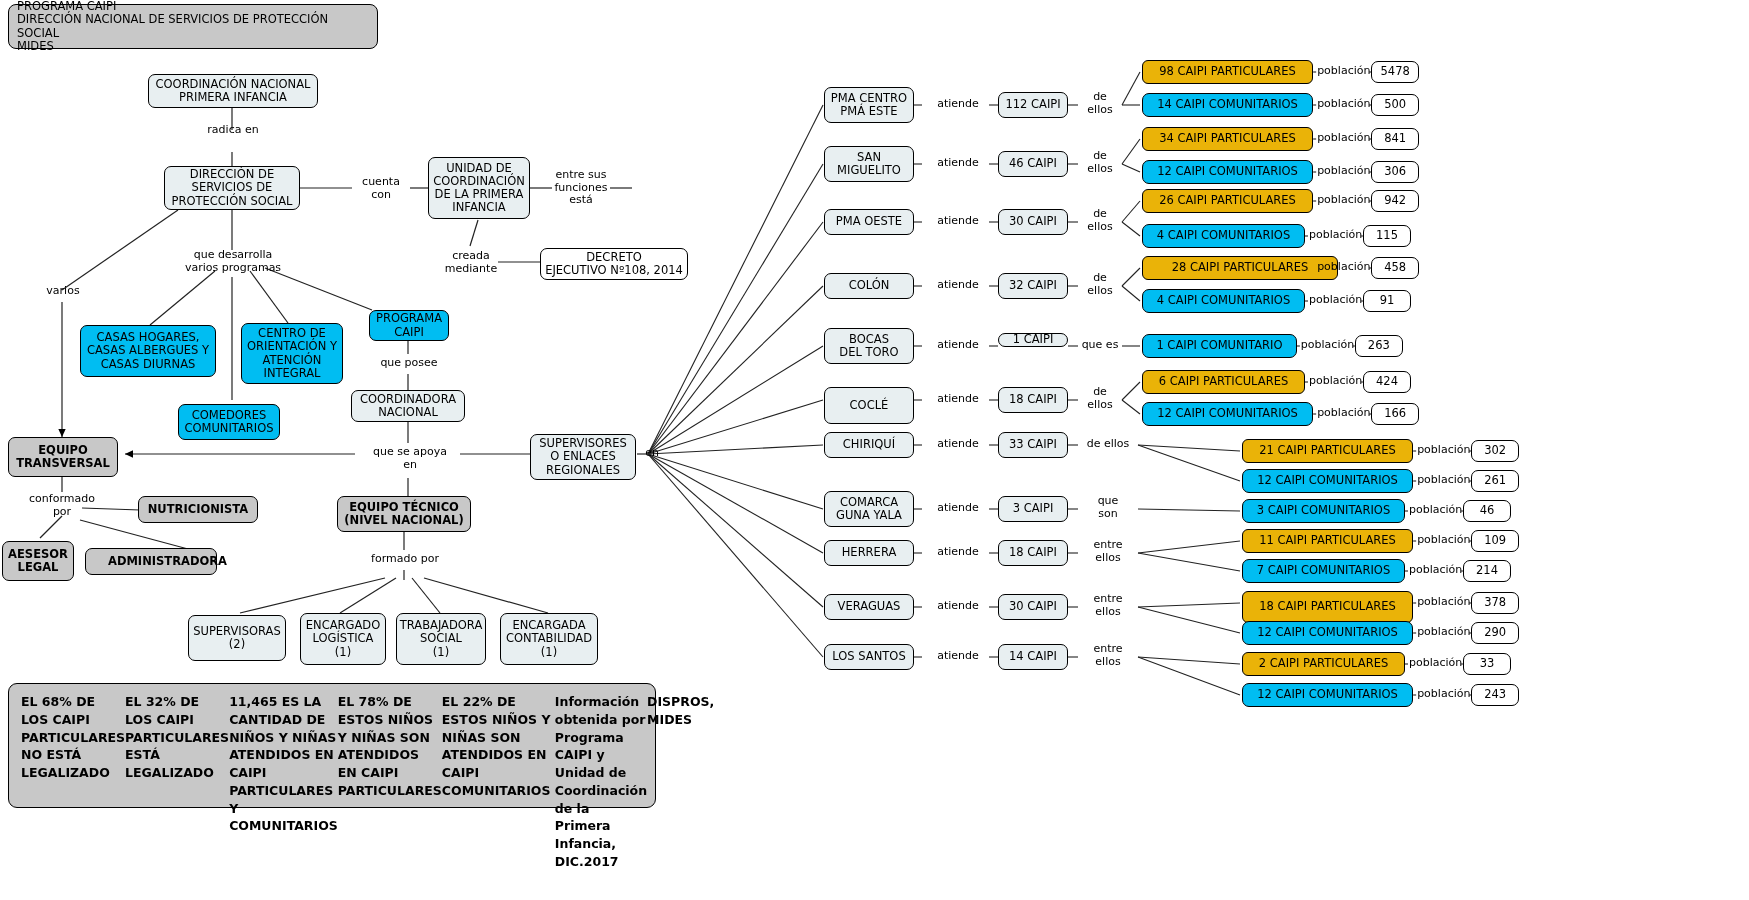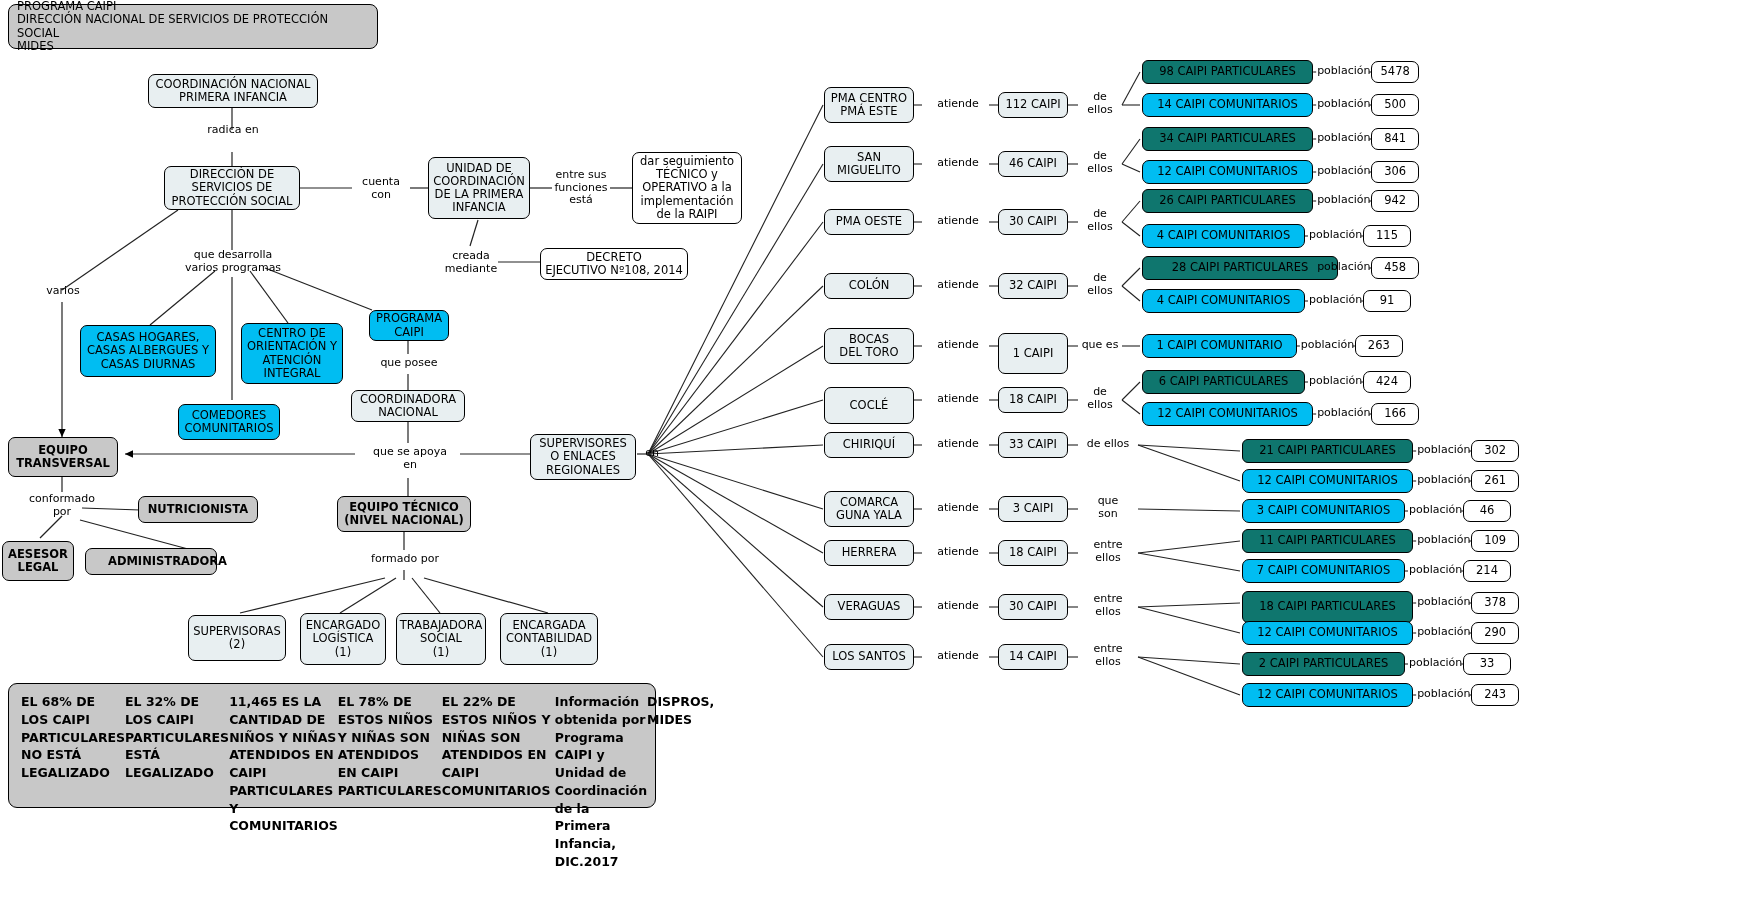--- a/index.html
+++ b/index.html
@@ -14,21 +14,21 @@
     position:absolute;box-sizing:border-box;
     display:flex;align-items:center;justify-content:center;
     text-align:center;line-height:1.15;
     border:1px solid #000;border-radius:7px;
     padding:2px 4px;white-space:pre-line;
     background:#e8eff1;
   }
   .n-grey{background:#c8c8c8;font-weight:bold;}
   .n-grey-plain{background:#c8c8c8;}
   .n-cyan{background:#00bdf2;}
-  .n-yellow{background:#0f766e;border-radius:6px;}
+  .n-yellow{background:#eab308;border-radius:6px;}
   .n-white{background:#ffffff;}
   .n-lightblue{background:#e8eff1;}
   .lbl{
     position:absolute;background:transparent;text-align:center;
     line-height:1.15;white-space:pre-line;font-size:11px;
   }
   .title-box{
     text-align:left;justify-content:flex-start;
     padding:5px 8px;font-size:11.5px;border-radius:8px;
   }
@@ -223,25 +223,20 @@
 
   <div class="node n-lightblue" style="left:428px;top:157px;width:102px;height:62px;">UNIDAD DE
 COORDINACIÓN
 DE LA PRIMERA
 INFANCIA</div>
 
   <div class="lbl" style="left:550px;top:169px;width:62px;">entre sus
 funciones
 está</div>
 
-  <div class="node n-white" style="left:632px;top:152px;width:110px;height:72px;">dar seguimiento
-TÉCNICO y
-OPERATIVO  a la
-implementación
-de la RAIPI</div>
 
   <div class="lbl" style="left:442px;top:250px;width:58px;">creada
 mediante</div>
   <div class="node n-white" style="left:540px;top:248px;width:148px;height:32px;">DECRETO
 EJECUTIVO Nº108, 2014</div>
 
   <div class="lbl" style="left:180px;top:249px;width:106px;">que desarrolla
 varios programas</div>
 
   <div class="lbl" style="left:38px;top:285px;width:50px;">varios</div>
@@ -344,21 +339,21 @@
 ellos</div>
       <div class="node n-yellow" style="left: 1142px; top: 256px; width: 196px; height: 24px;">28 CAIPI PARTICULARES</div>
       <div class="lbl" style="left: 1317.15px; top: 261px; width: 52px;">población</div>
       <div class="node n-white" style="left: 1371.15px; top: 257px; width: 48px; height: 22px;">458</div>
       <div class="node n-cyan" style="left: 1142px; top: 289px; width: 163px; height: 24px;">4 CAIPI COMUNITARIOS</div>
       <div class="lbl" style="left: 1309px; top: 294px; width: 52px;">población</div>
       <div class="node n-white" style="left: 1363px; top: 290px; width: 48px; height: 22px;">91</div>
       <div class="node n-lightblue" style="left: 824px; top: 328px; width: 90px; height: 36px;">BOCAS
 DEL TORO</div>
       <div class="lbl" style="left: 925px; top: 339px; width: 66px;">atiende</div>
-      <div class="node n-lightblue" style="left: 998px; top: 333px; width: 70px; height: 41px;">1 CAIPI</div>
+      <div class="node n-lightblue" style="left: 998px; top: 333px; width: 70px; height: 14px;">1 CAIPI</div>
       <div class="lbl" style="left: 1080px; top: 339px; width: 40px;">que es</div>
       <div class="node n-cyan" style="left: 1142px; top: 334px; width: 154.85px; height: 24px;">1 CAIPI COMUNITARIO</div>
       <div class="lbl" style="left: 1300.85px; top: 339px; width: 52px;">población</div>
       <div class="node n-white" style="left: 1354.85px; top: 335px; width: 48px; height: 22px;">263</div>
       <div class="node n-lightblue" style="left: 824px; top: 387px; width: 90px; height: 37px;">COCLÉ</div>
       <div class="lbl" style="left: 925px; top: 393px; width: 66px;">atiende</div>
       <div class="node n-lightblue" style="left: 998px; top: 387px; width: 70px; height: 26px;">18 CAIPI</div>
       <div class="lbl" style="left: 1080px; top: 386px; width: 40px;">de
 ellos</div>
       <div class="node n-yellow" style="left: 1142px; top: 370px; width: 163px; height: 24px;">6 CAIPI PARTICULARES</div>

